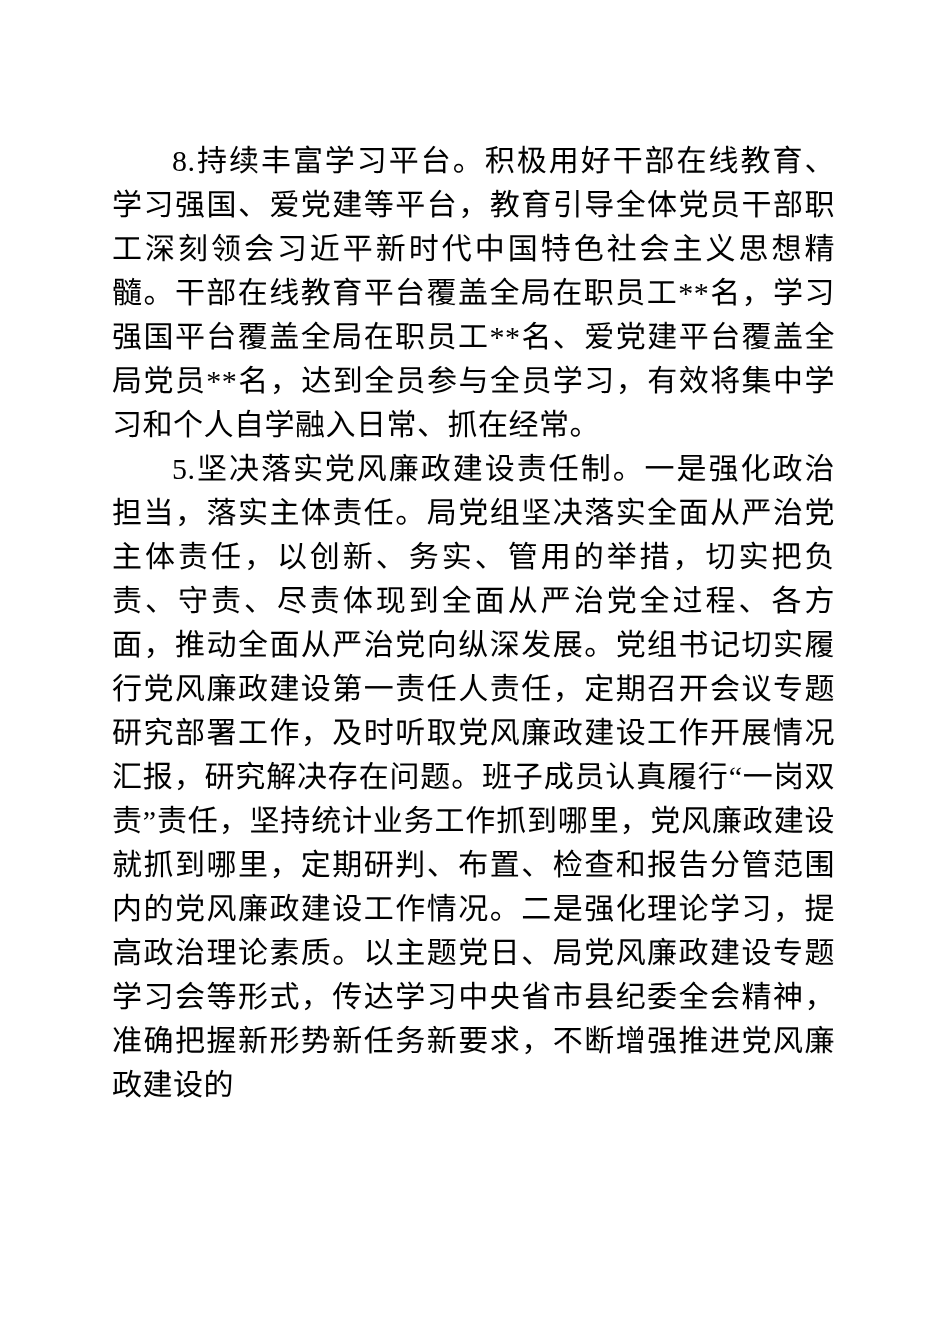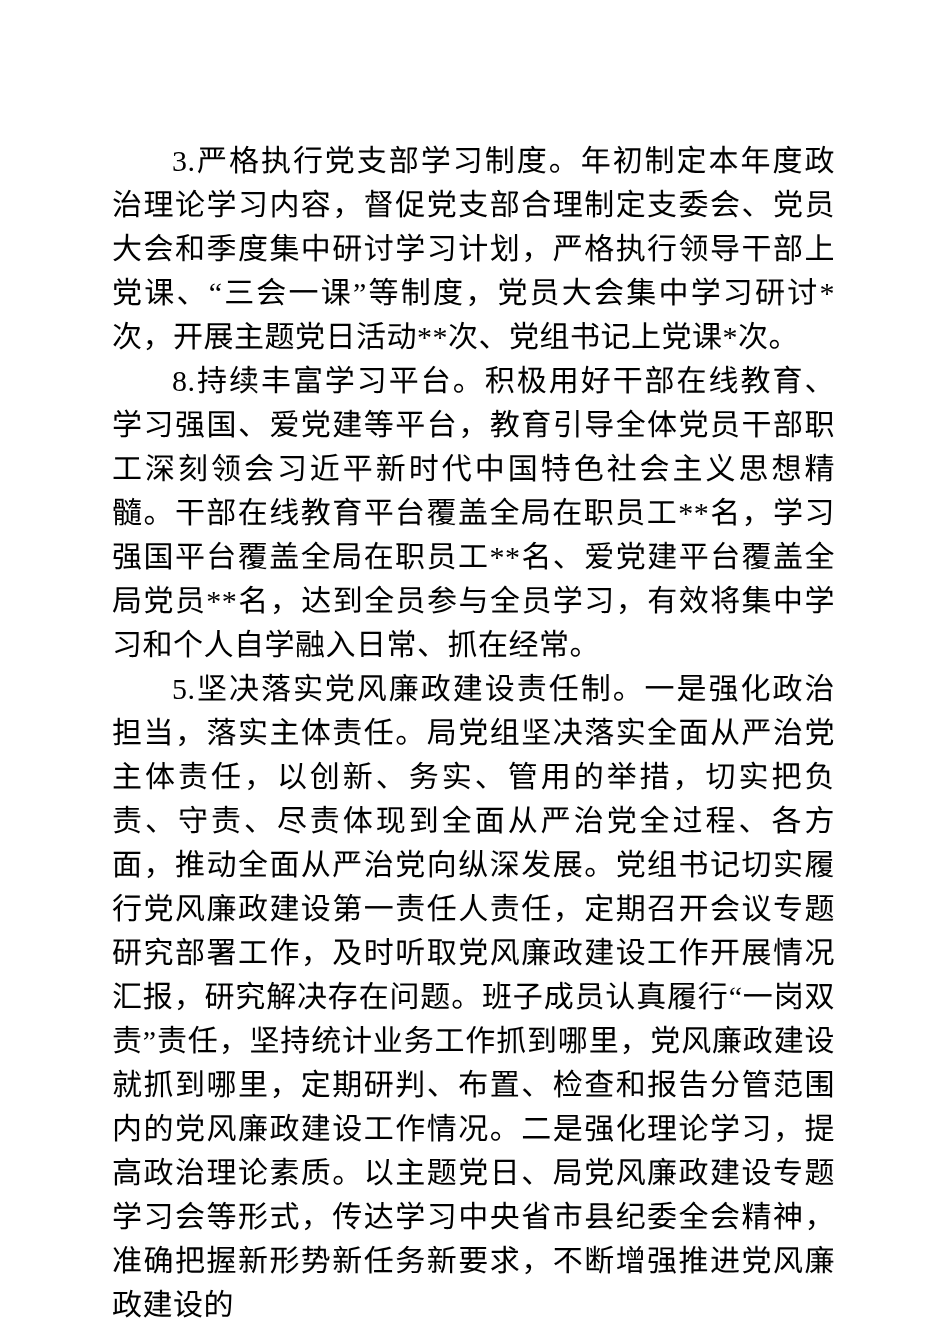--- a/index.html
+++ b/index.html
@@ -31,16 +31,15 @@
     text-indent: 2em;
     letter-spacing: 0.5px;
     word-break: break-all;
     font-weight: 400;
   }
 </style>
 </head>
 <body>
 
 <div class="page">
-  <p class="doc-para">3.严格执行党支部学习制度。年初制定本年度政治理论学习内容，督促党支部合理制定支委会、党员大会和季度集中研讨学习计划，严格执行领导干部上党课、“三会一课”等制度，党员大会集中学习研讨*次，开展主题党日活动**次、党组书记上党课*次。</p>
   <p class="doc-para">8.持续丰富学习平台。积极用好干部在线教育、学习强国、爱党建等平台，教育引导全体党员干部职工深刻领会习近平新时代中国特色社会主义思想精髓。干部在线教育平台覆盖全局在职员工**名，学习强国平台覆盖全局在职员工**名、爱党建平台覆盖全局党员**名，达到全员参与全员学习，有效将集中学习和个人自学融入日常、抓在经常。</p>
   <p class="doc-para">5.坚决落实党风廉政建设责任制。一是强化政治担当，落实主体责任。局党组坚决落实全面从严治党主体责任，以创新、务实、管用的举措，切实把负责、守责、尽责体现到全面从严治党全过程、各方面，推动全面从严治党向纵深发展。党组书记切实履行党风廉政建设第一责任人责任，定期召开会议专题研究部署工作，及时听取党风廉政建设工作开展情况汇报，研究解决存在问题。班子成员认真履行“一岗双责”责任，坚持统计业务工作抓到哪里，党风廉政建设就抓到哪里，定期研判、布置、检查和报告分管范围内的党风廉政建设工作情况。二是强化理论学习，提高政治理论素质。以主题党日、局党风廉政建设专题学习会等形式，传达学习中央省市县纪委全会精神，准确把握新形势新任务新要求，不断增强推进党风廉政建设的</p>
 </div>
 
 </body></html>

